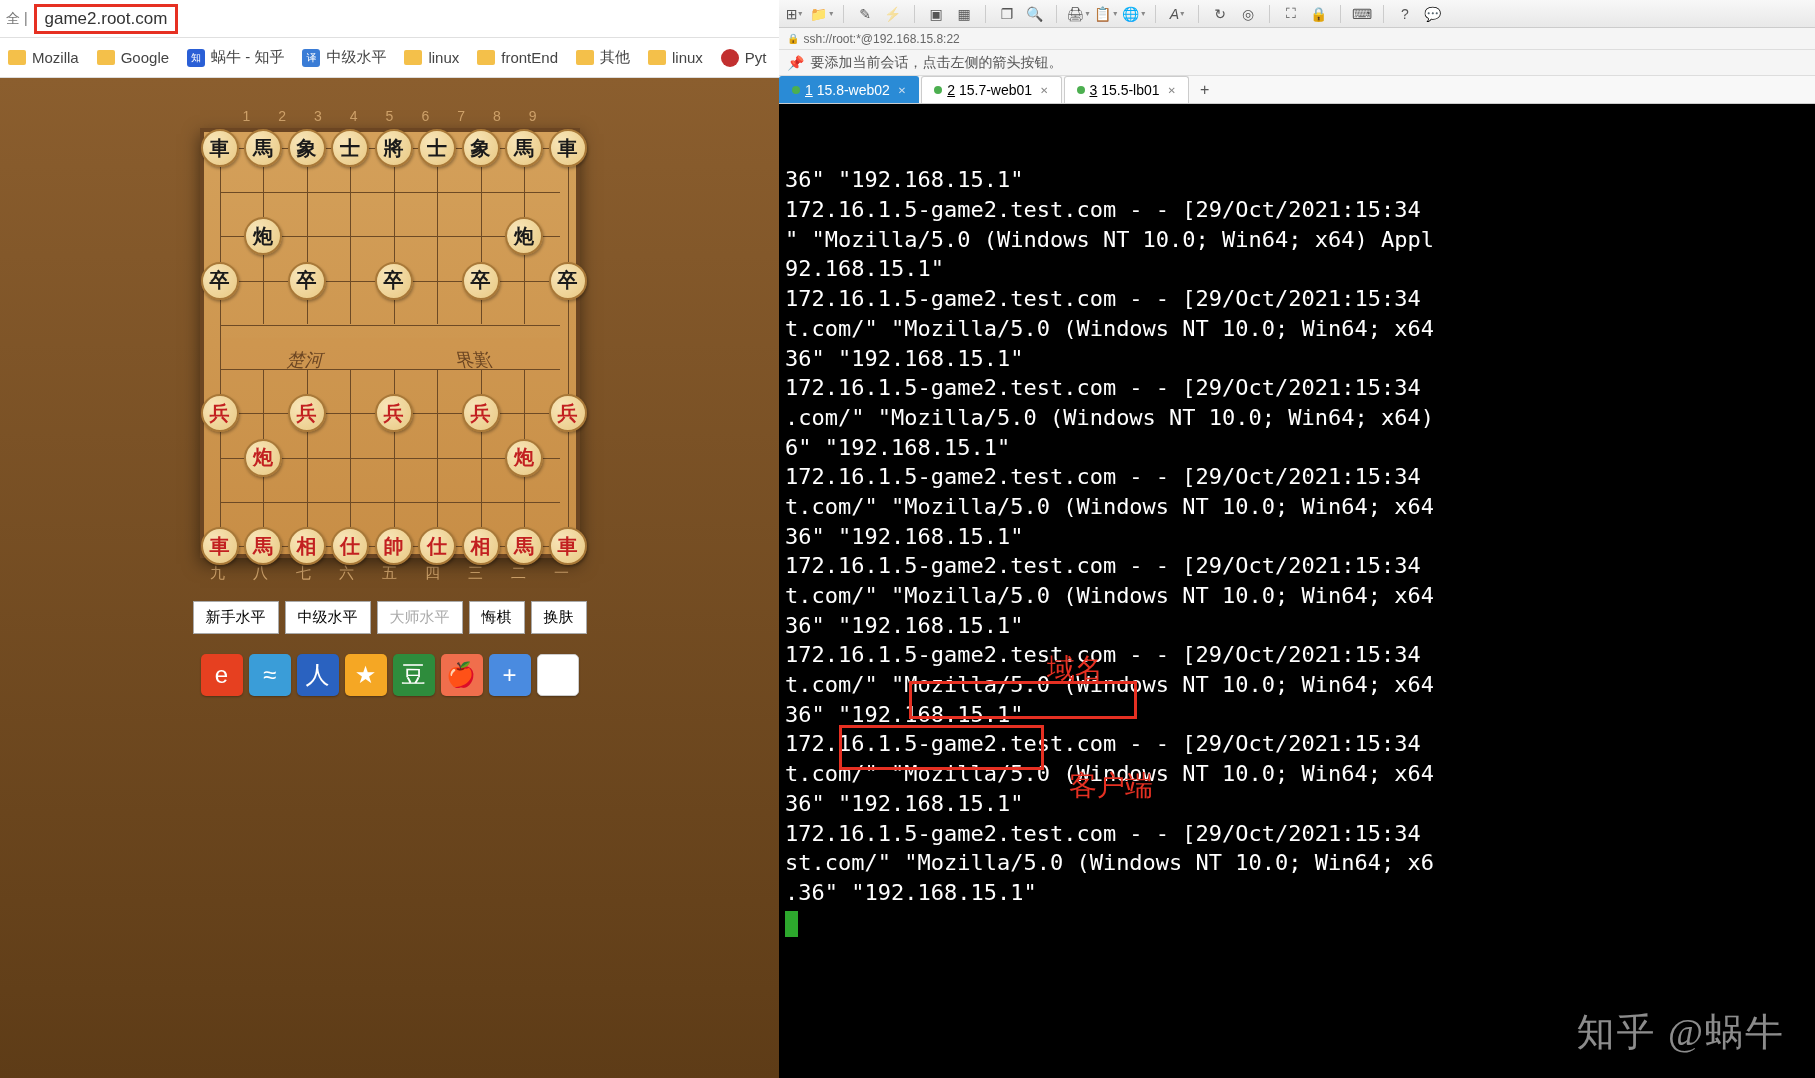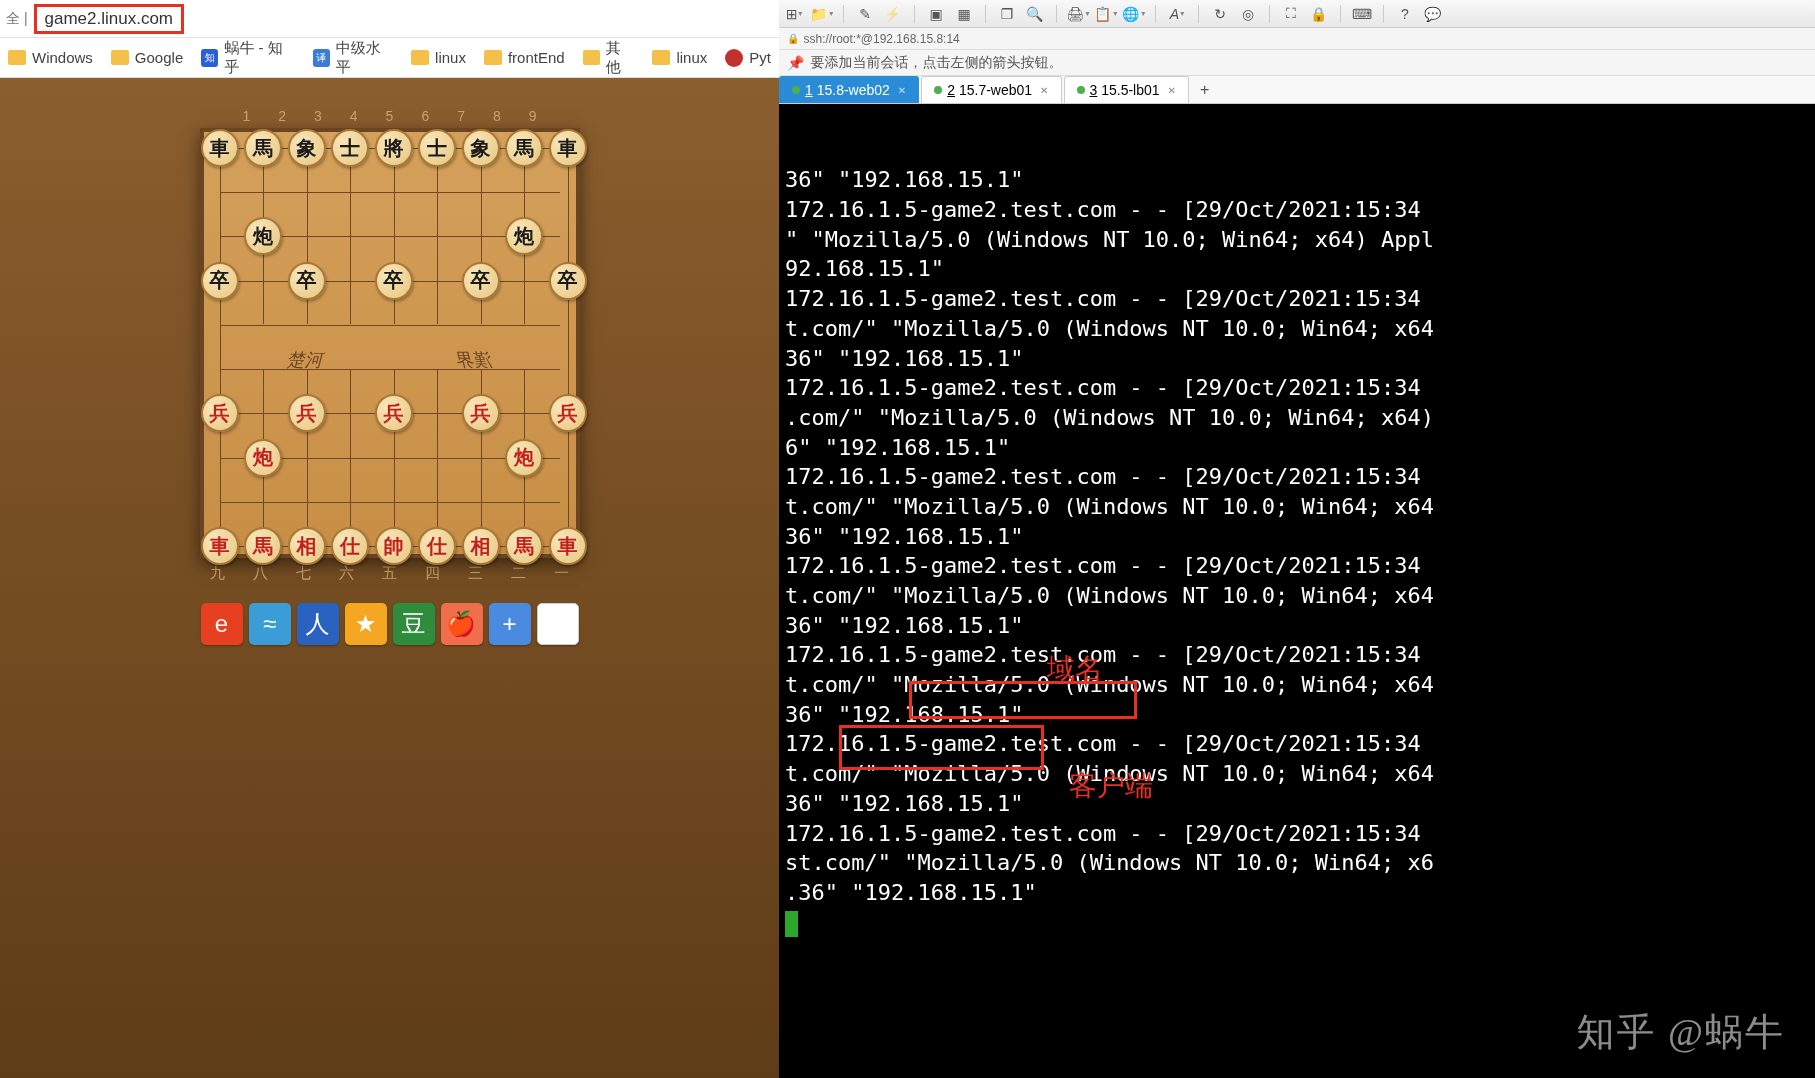--- a/index.html
+++ b/index.html
@@ -61,26 +61,26 @@
     .annot-text2 { position: absolute; color: #e63022; font-size: 28px; top: 663px; left: 290px; font-family: "Microsoft YaHei"; }
     .watermark { position: absolute; bottom: 20px; right: 30px; color: rgba(255,255,255,.55); font-size: 38px; font-family: "Microsoft YaHei"; letter-spacing: 2px; }
     .status-bar { height: 22px; background: #f5f5f5; border-top: 1px solid #ddd; font-size: 12px; color: #777; display: flex; align-items: center; padding: 0 8px; }
   </style>
 </head>
 <body>
 
 <div class="browser">
   <div class="browser-top">
     <span class="security-text">全  |</span>
-    <span class="url-box">game2.linux.com</span>
+    <span class="url-box">game2.root.com</span>
   </div>
   <div class="bookmarks" id="bookmarks">
       <div class="bookmark">
         <span class="folder-icon"></span>
-        <span>Windows</span>
+        <span>Mozilla</span>
       </div>
       <div class="bookmark">
         <span class="folder-icon"></span>
         <span>Google</span>
       </div>
       <div class="bookmark">
         <span class="zhi-icon">知</span>
         <span>蜗牛 - 知乎</span>
       </div>
       <div class="bookmark">
@@ -191,20 +191,27 @@
         <span>九</span>
         <span>八</span>
         <span>七</span>
         <span>六</span>
         <span>五</span>
         <span>四</span>
         <span>三</span>
         <span>二</span>
         <span>一</span>
       </div>
+    <div class="controls">
+      <button class="ctrl-btn">新手水平</button>
+      <button class="ctrl-btn">中级水平</button>
+      <button class="ctrl-btn disabled">大师水平</button>
+      <button class="ctrl-btn">悔棋</button>
+      <button class="ctrl-btn">换肤</button>
+    </div>
     <div class="share-row" id="share">
         <div class="share-ic" style="background: rgb(230, 64, 32);">e</div>
         <div class="share-ic" style="background: rgb(58, 157, 216);">≈</div>
         <div class="share-ic" style="background: rgb(42, 98, 192);">人</div>
         <div class="share-ic" style="background: rgb(245, 167, 36);">★</div>
         <div class="share-ic" style="background: rgb(46, 140, 60);">豆</div>
         <div class="share-ic" style="background: rgb(240, 110, 76);">🍎</div>
         <div class="share-ic" style="background: rgb(74, 139, 224);">+</div>
         <div class="share-ic" style="background: rgb(255, 255, 255); border: 1px solid rgb(204, 204, 204);"></div>
       </div>
@@ -239,21 +246,21 @@
     <span class="tb-btn">⛶</span>
     <span class="tb-btn">🔒</span>
     <span class="tb-sep"></span>
     <span class="tb-btn">⌨</span>
     <span class="tb-sep"></span>
     <span class="tb-btn">?</span>
     <span class="tb-btn">💬</span>
   </div>
   <div class="conn-bar">
     <span class="lock-icon">🔒</span>
-    <span>ssh://root:*@192.168.15.8:14</span>
+    <span>ssh://root:*@192.168.15.8:22</span>
   </div>
   <div class="hint-bar">
     <span class="pin-icon">📌</span>
     <span>要添加当前会话，点击左侧的箭头按钮。</span>
   </div>
   <div class="tabs" id="tabs">
   <div class="tab active">
         <span class="dot"></span>
         <span><span class="underline">1</span> 15.8-web02</span>
         <span class="tab-close">✕</span>

